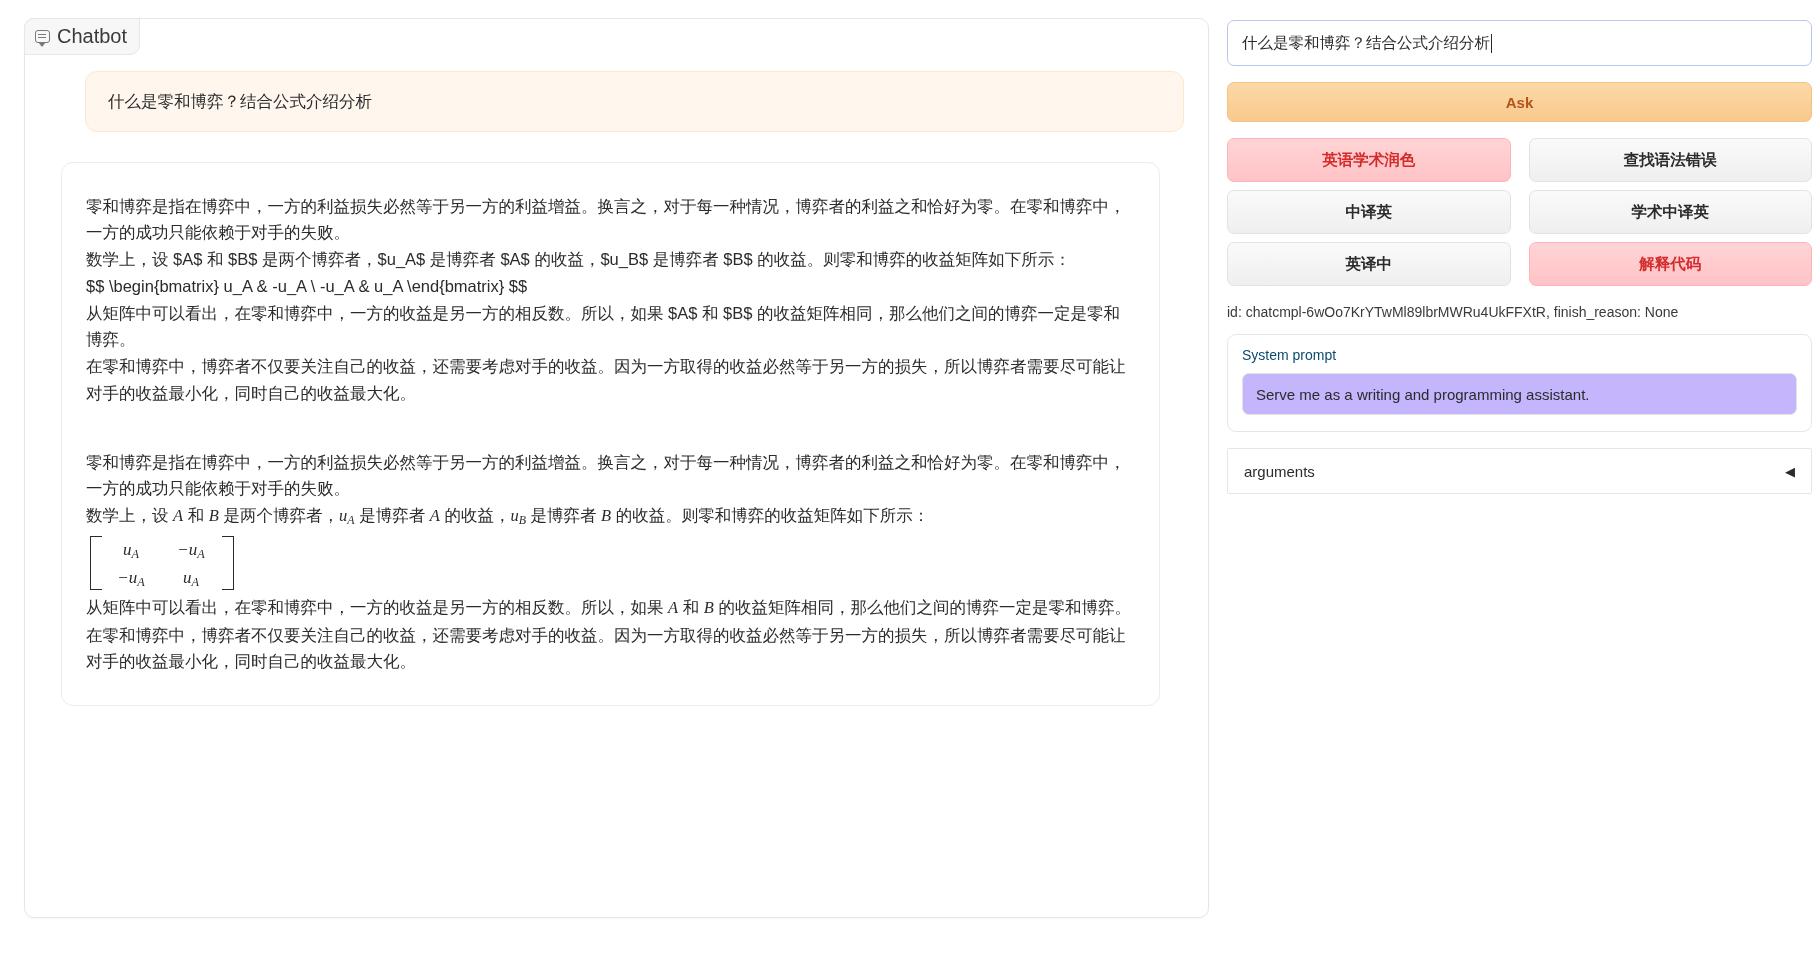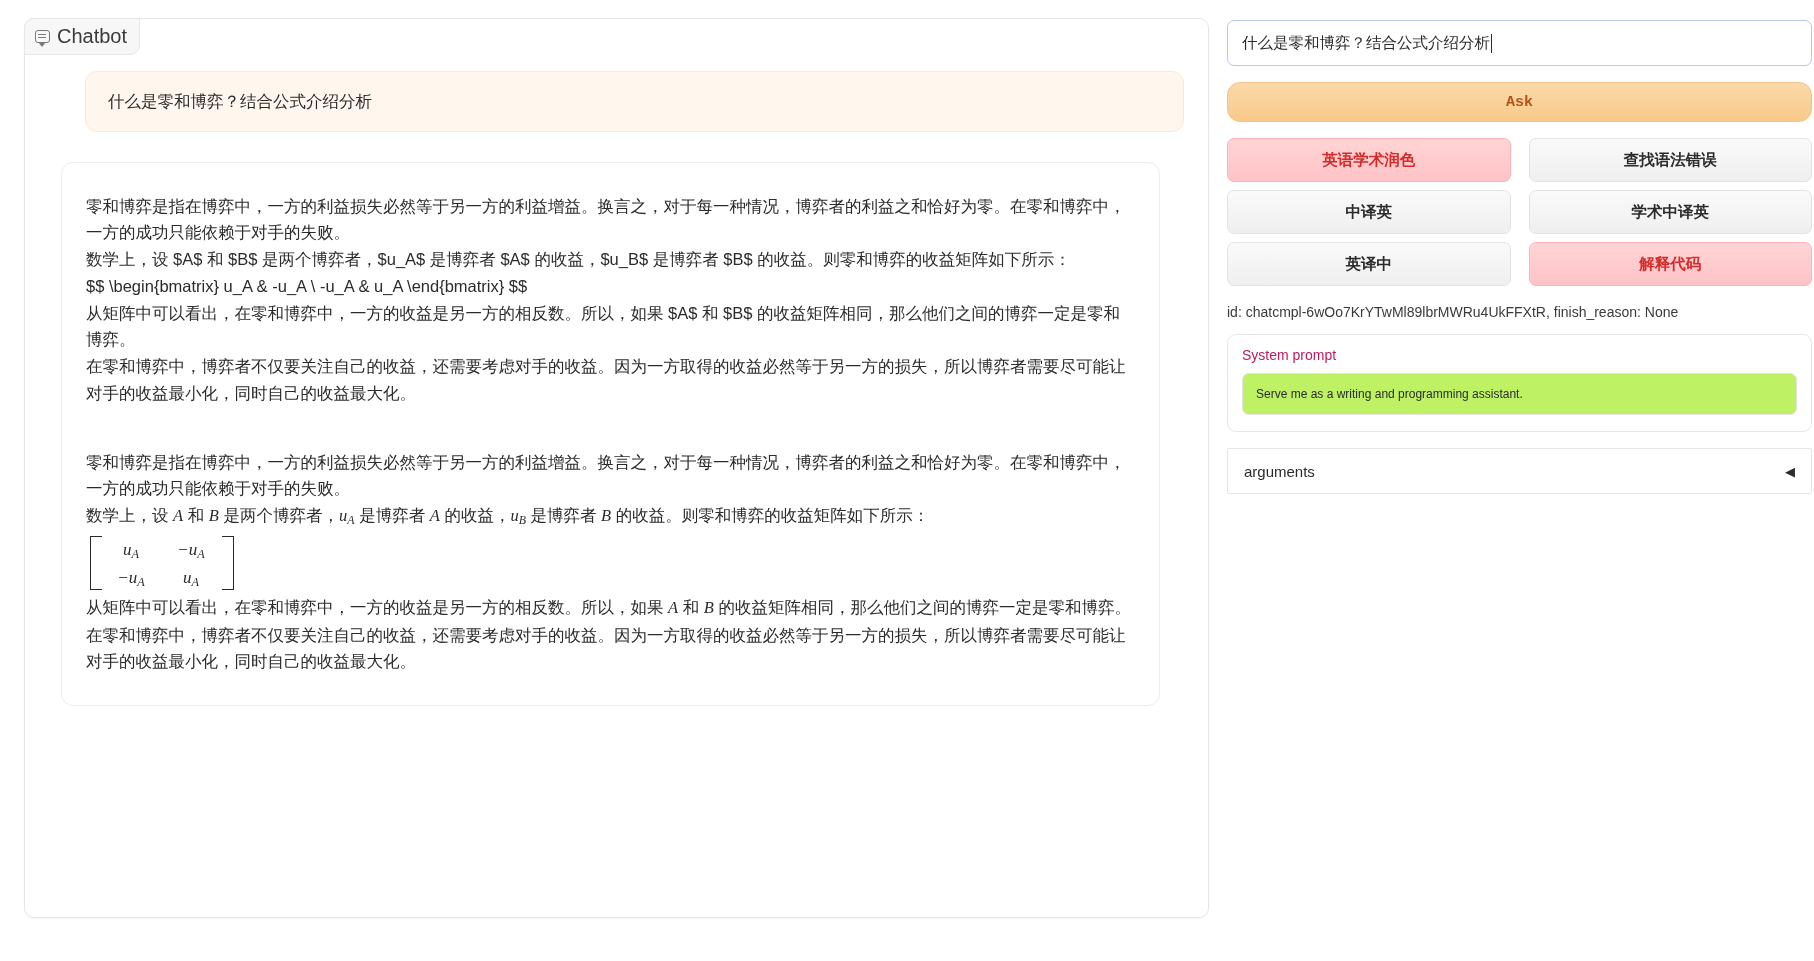--- a/index.html
+++ b/index.html
@@ -157,27 +157,27 @@
     height: 19px;
     background: #2b2b2d;
     margin-left: 1px;
   }
 
   .ask-btn {
     margin-top: 16px;
     width: 100%;
     height: 40px;
     border: 1px solid #f2c28a;
-    border-radius: 13px;
+    border-radius: 7px;
     background: linear-gradient(180deg, #fbd9a8 0%, #f9c98c 100%);
     color: #b4531a;
     font-size: 15px;
     font-weight: bold;
     cursor: pointer;
-    font-family: Liberation Mono, monospace;
+    font-family: Liberation Sans, sans-serif;
   }
 
   .btn-grid {
     margin-top: 16px;
     display: grid;
     grid-template-columns: 1fr 1fr;
     gap: 8px 18px;
   }
   .grid-btn {
     height: 44px;
@@ -207,31 +207,31 @@
 
   .sys-card {
     margin-top: 14px;
     border: 1px solid #e6e6e8;
     border-radius: 9px;
     padding: 12px 14px 16px 14px;
     background: #fff;
   }
   .sys-label {
     font-size: 14px;
-    color: #be185d;
+    color: #0c4a6e;
     margin-bottom: 10px;
   }
   .sys-input {
     width: 100%;
     height: 42px;
     border: 1px solid #e2e2e4;
     border-radius: 7px;
-    background: #bef264;
+    background: #c4b5fd;
     padding: 0 13px;
-    font-size: 12px;
+    font-size: 15px;
     color: #2b2b2d;
     display: flex;
     align-items: center;
     font-family: "Liberation Sans", sans-serif;
     outline: none;
   }
 
   .accordion {
     margin-top: 16px;
     border: 1px solid #e6e6e8;

